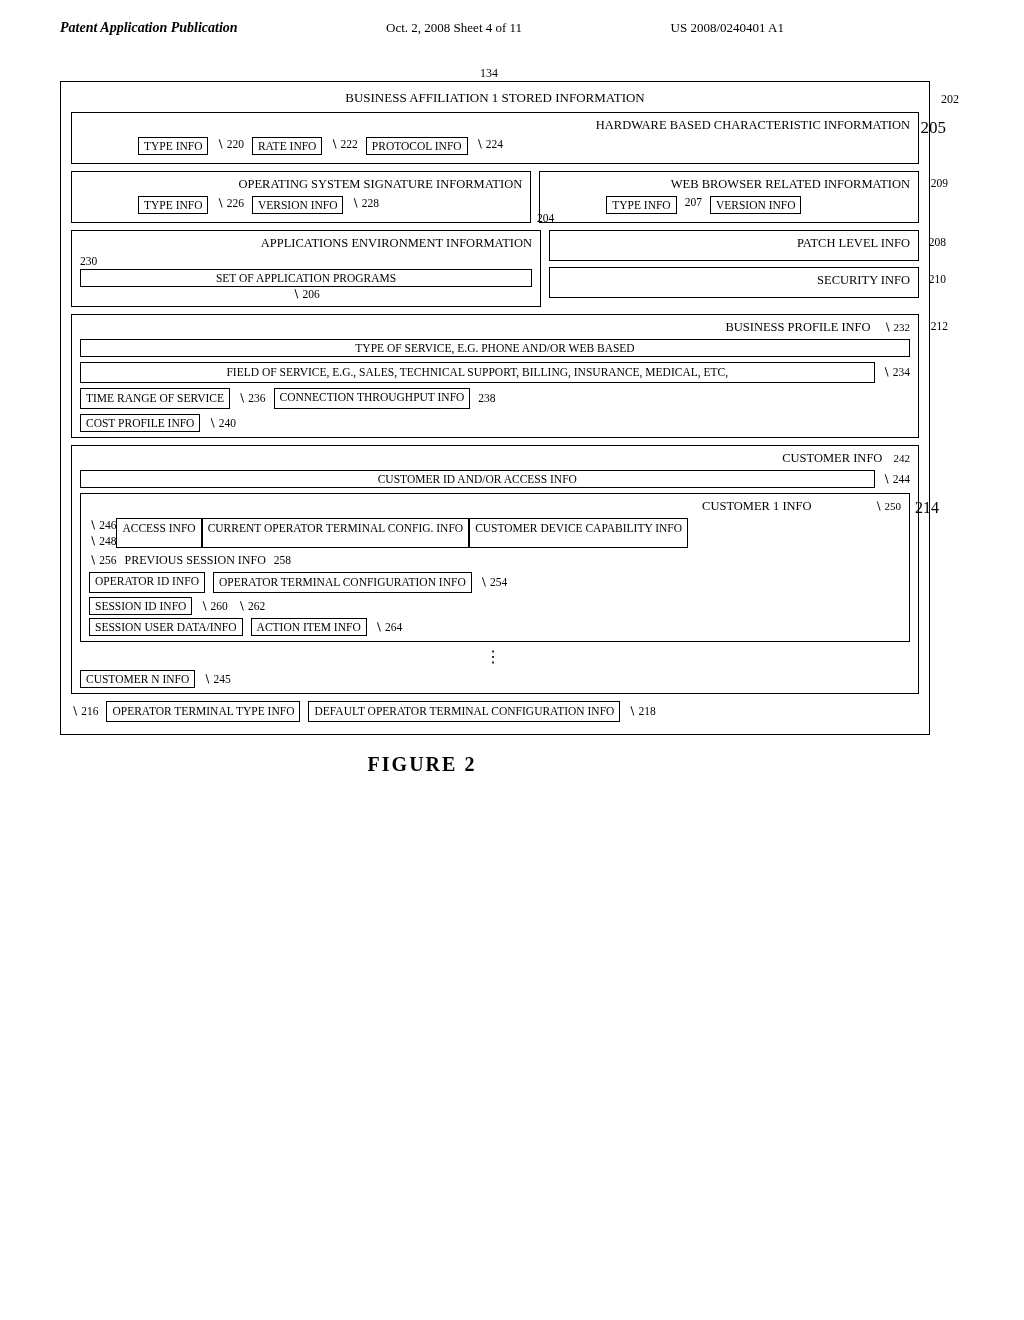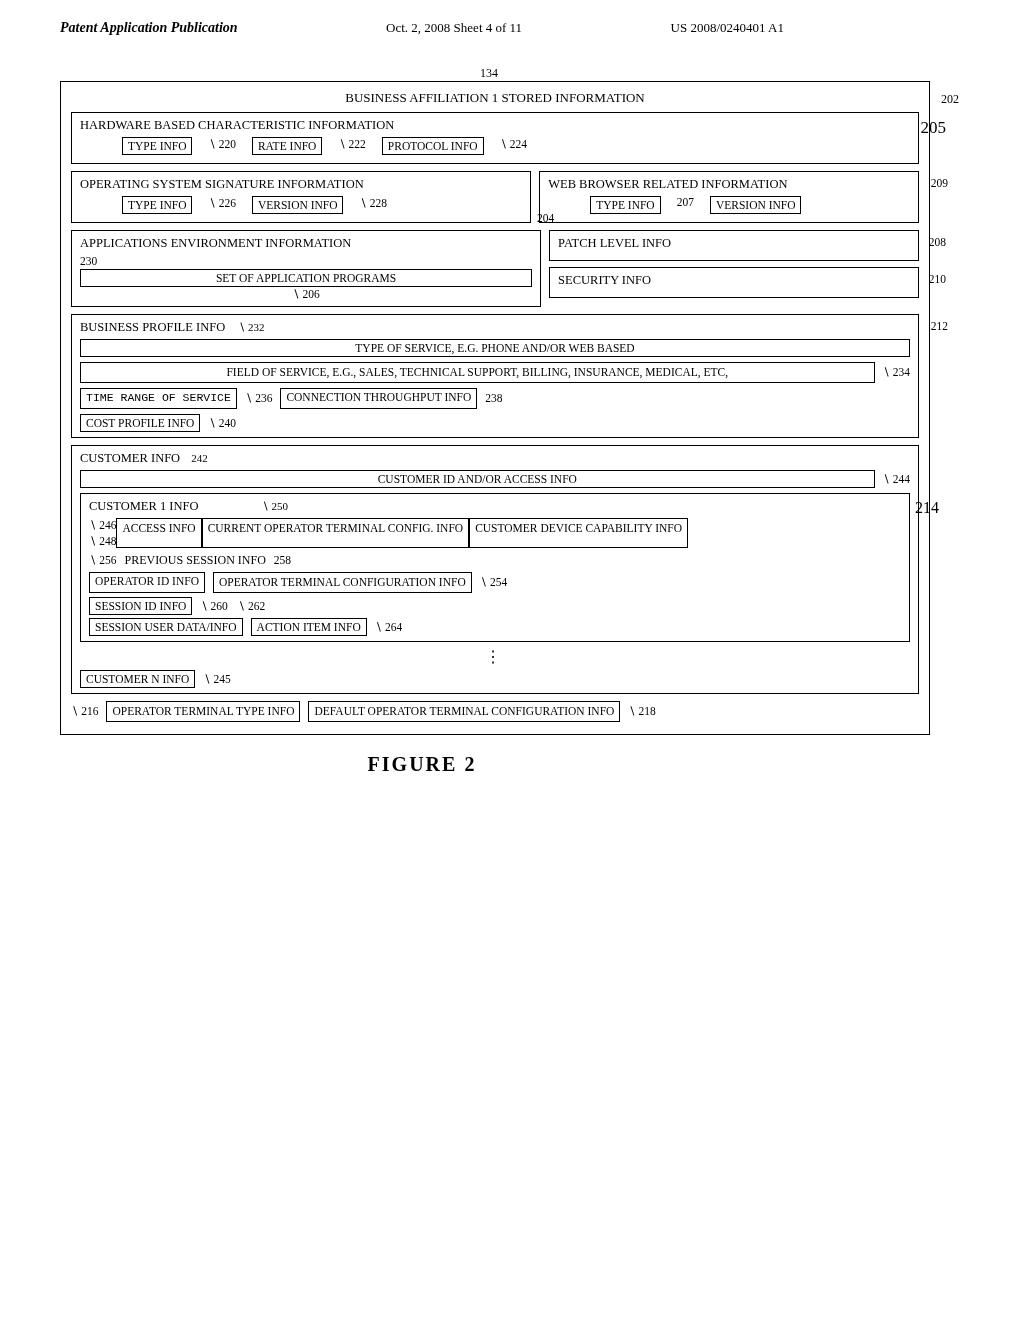--- a/index.html
+++ b/index.html
@@ -45,30 +45,30 @@
 
     
     .subsection {
       border: 1.5px solid #000;
       padding: 5px 8px;
       margin-bottom: 7px;
       position: relative;
     }
 
     .sub-title {
-      text-align: left;
+      text-align: right;
       font-size: 12.5px;
       margin-bottom: 4px;
     }
 
     .flex-row {
       display: flex;
       align-items: flex-start;
-      gap: 16px;
-      margin: 3px 0;
+      gap: 8px;
+      margin: 3px 16px;
       flex-wrap: nowrap;
       padding-left: 42px;
     }
 
     .small-box {
       border: 1.5px solid #000;
       padding: 2px 5px;
       font-size: 11.5px;
       white-space: nowrap;
       min-width: 60px;
@@ -194,21 +194,21 @@
       </div>
 
       <div class="small-box" style="width:100%; margin-bottom:5px;">TYPE OF SERVICE, E.G. PHONE AND/OR WEB BASED</div>
 
       <div style="display:flex; gap:8px; margin-bottom:5px;">
         <div class="small-box-multi" style="flex:1;">FIELD OF SERVICE, E.G., SALES, TECHNICAL SUPPORT, BILLING, INSURANCE, MEDICAL, ETC,</div>
         <span class="slash-ref" style="align-self:center;">∖ <span>234</span></span>
       </div>
 
       <div style="display:flex; gap:8px; margin-bottom:5px;">
-        <div class="small-box-multi" style="min-width:110px;font-family:Liberation Mono, monospace;">
+        <div class="small-box-multi" style="min-width:110px;">
           <span>TIME RANGE OF SERVICE</span>
         </div>
         <span class="slash-ref" style="align-self:center;">∖ <span>236</span></span>
         <div class="small-box">CONNECTION THROUGHPUT INFO</div>
         <span class="slash-ref" style="align-self:center;"><span>238</span></span>
       </div>
 
       <div style="display:flex; gap:8px;">
         <div class="small-box">COST PROFILE INFO</div>
         <span class="slash-ref" style="align-self:center;">∖ <span>240</span></span>

